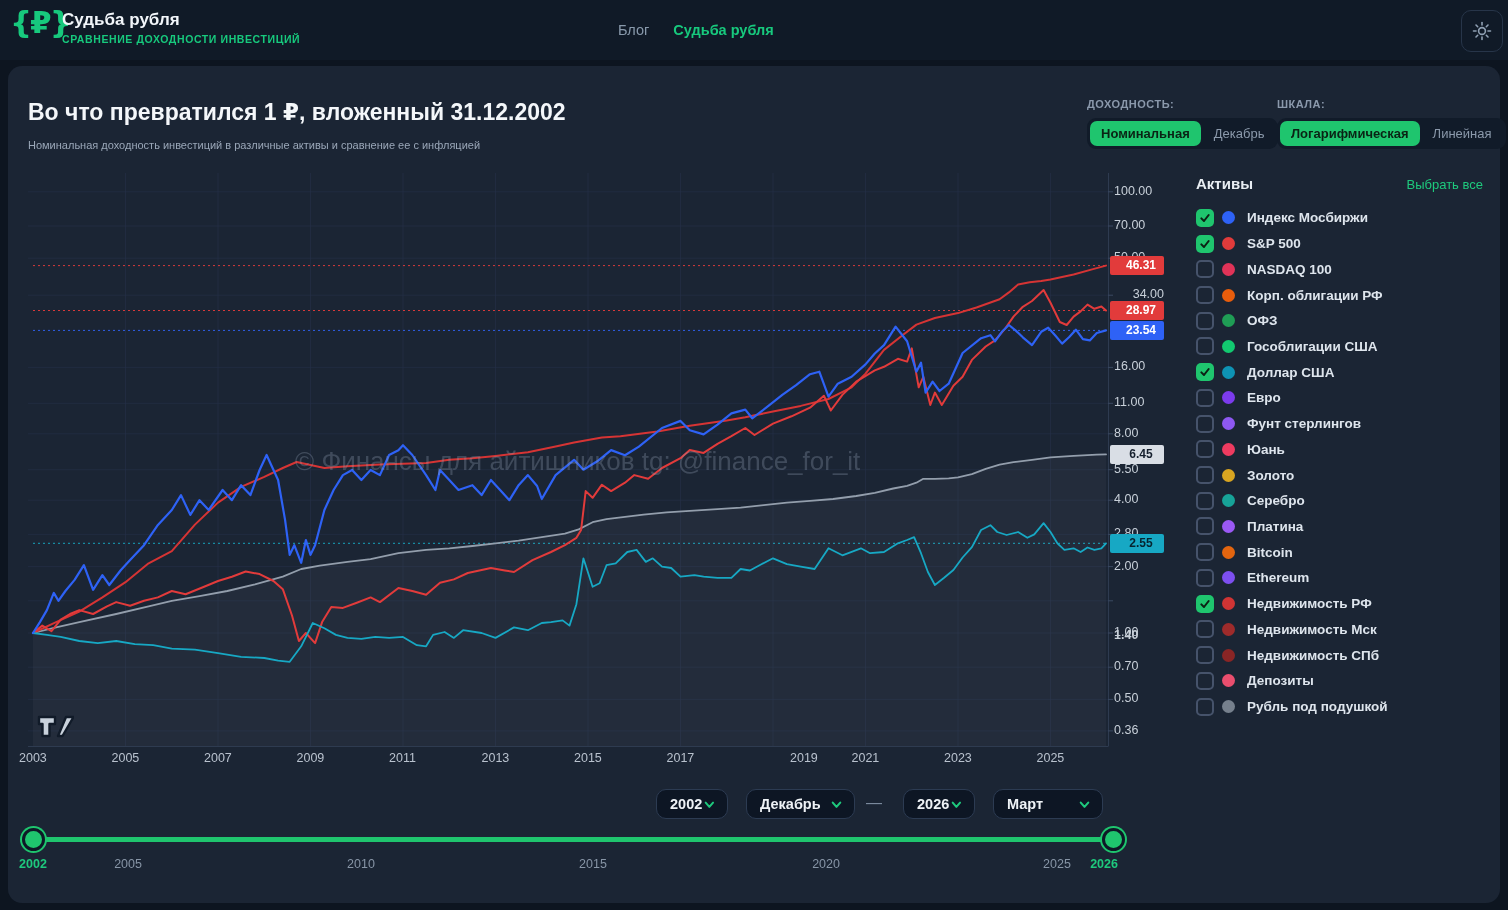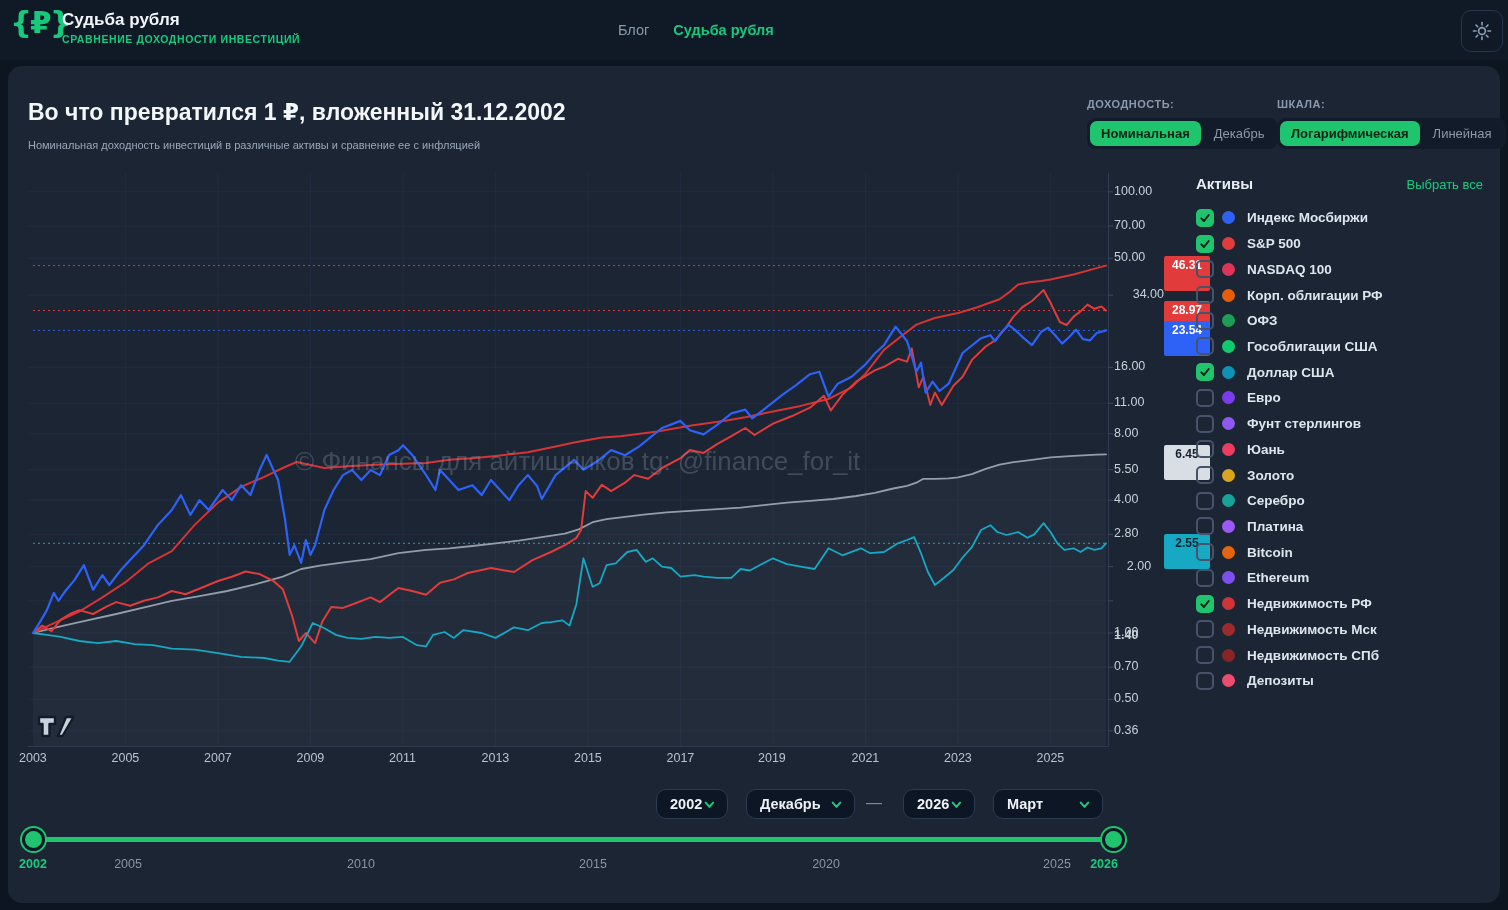--- a/index.html
+++ b/index.html
@@ -24,22 +24,22 @@
   .seg-label{position:absolute;font-size:11px;font-weight:700;color:#8b99ac;letter-spacing:.5px;}
   .seg{position:absolute;top:118px;display:inline-flex;gap:2px;background:#111b29;border-radius:9px;padding:3px;}
   .seg-opt{font-size:13px;color:#8b99ab;padding:5px 11px;border-radius:7px;cursor:pointer;white-space:nowrap;}
   .seg-opt.on{background:#1fc56e;color:#0a2315;font-weight:700;}
   
   .chart-svg{position:absolute;left:0;top:173px;}
   .watermark{position:absolute;left:295px;top:446px;width:545px;text-align:center;font-size:26px;
              color:rgba(150,163,182,.30);white-space:nowrap;pointer-events:none;}
   .tv-logo{position:absolute;left:36px;top:709px;}
   .ylab{position:absolute;left:1114px;width:50px;font-size:12.5px;color:#c8d0d9;}
-  .badge{position:absolute;left:1164px;width:46px;height:35px;border-radius:2px;font-size:12px;font-weight:700;
-         text-align:center;line-height:19px;}
+  .badge{position:absolute;left:1110px;width:46px;height:19px;border-radius:2px;font-size:12px;font-weight:700;
+         text-align:center;line-height:19px;padding-left:8px;}
   .xlab{position:absolute;top:751px;width:44px;margin-left:-22px;font-size:12.5px;color:#b9c2ce;}
   
   .assets-title{position:absolute;left:1196px;top:175px;font-size:15px;font-weight:700;color:#e8edf2;}
   .select-all{position:absolute;right:25px;top:177px;font-size:13px;color:#1ec97d;cursor:pointer;}
   .assets{position:absolute;left:1196px;top:205px;width:300px;}
   .asset-row{display:flex;align-items:center;height:25.72px;cursor:pointer;}
   .cb{width:18px;height:18px;border-radius:5px;box-sizing:border-box;border:2px solid #46536b;
       display:flex;align-items:center;justify-content:center;flex:none;}
   .cb.on{border:none;background:#1fc56e;}
   .dot{width:13px;height:13px;border-radius:50%;margin-left:8px;flex:none;}
@@ -169,21 +169,21 @@
       <div class="ylab" style="top: 183.825px;">100.00</div>
       <div class="ylab" style="top: 217.994px;">70.00</div>
       <div class="ylab" style="top: 250.228px;">50.00</div>
       <div class="ylab" style="top: 287.175px; text-align: right;">34.00</div>
       <div class="ylab" style="top: 359.386px;">16.00</div>
       <div class="ylab" style="top: 395.282px;">11.00</div>
       <div class="ylab" style="top: 425.79px;">8.00</div>
       <div class="ylab" style="top: 461.685px;">5.50</div>
       <div class="ylab" style="top: 492.193px;">4.00</div>
       <div class="ylab" style="top: 526.362px;">2.80</div>
-      <div class="ylab" style="top: 558.597px; text-align: center;">2.00</div>
+      <div class="ylab" style="top: 558.597px;">2.00</div>
       <div class="ylab" style="top: 628px; font-weight: bold;">1.40</div>
       <div class="ylab" style="top: 625px;">1.00</div>
       <div class="ylab" style="top: 659.169px;">0.70</div>
       <div class="ylab" style="top: 691.403px;">0.50</div>
       <div class="ylab" style="top: 722.874px;">0.36</div>
     </div>
   <div id="badges">
       <div class="badge" style="top: 256.073px; background: rgb(226, 59, 59); color: rgb(255, 255, 255);">46.31</div>
       <div class="badge" style="top: 301.012px; background: rgb(226, 59, 59); color: rgb(255, 255, 255);">28.97</div>
       <div class="badge" style="top: 320.896px; background: rgb(46, 98, 246); color: rgb(255, 255, 255);">23.54</div>
@@ -192,21 +192,21 @@
     </div>
   <div id="xaxis">
       <div class="xlab" style="left: 41px;">2003</div>
       <div class="xlab" style="left: 133.5px;">2005</div>
       <div class="xlab" style="left: 226px;">2007</div>
       <div class="xlab" style="left: 318.5px;">2009</div>
       <div class="xlab" style="left: 411px;">2011</div>
       <div class="xlab" style="left: 503.5px;">2013</div>
       <div class="xlab" style="left: 596px;">2015</div>
       <div class="xlab" style="left: 688.5px;">2017</div>
-      <div class="xlab" style="left: 780px;">2019</div>
+      <div class="xlab" style="left: 812px;">2019</div>
       <div class="xlab" style="left: 873.5px;">2021</div>
       <div class="xlab" style="left: 966px;">2023</div>
       <div class="xlab" style="left: 1058.5px;">2025</div>
     </div>
 
   <div class="assets-title">Активы</div>
   <div class="select-all">Выбрать все</div>
   <div class="assets">
       <div class="asset-row">
         <div class="cb on">
@@ -311,20 +311,25 @@
       </div>
       <div class="asset-row">
         <div class="cb"></div>
         <span class="dot" style="background: rgb(138, 37, 37);"></span>
         <span class="asset-label">Недвижимость СПб</span>
       </div>
       <div class="asset-row">
         <div class="cb"></div>
         <span class="dot" style="background: rgb(234, 78, 110);"></span>
         <span class="asset-label">Депозиты</span>
+      </div>
+      <div class="asset-row">
+        <div class="cb"></div>
+        <span class="dot" style="background: rgb(118, 128, 141);"></span>
+        <span class="asset-label">Рубль под подушкой</span>
       </div>
     </div>
 
   <div class="pill" style="left:656px;width:72px;">
     <span>2002</span>
     <svg width="15" height="15" viewBox="0 0 16 16" fill="none" stroke="#1ec97d" stroke-width="2.2" stroke-linecap="round" stroke-linejoin="round">
         <path d="M4 6 L8 10.5 L12 6"></path>
       </svg>
   </div>
   <div class="pill" style="left:746px;width:109px;">

